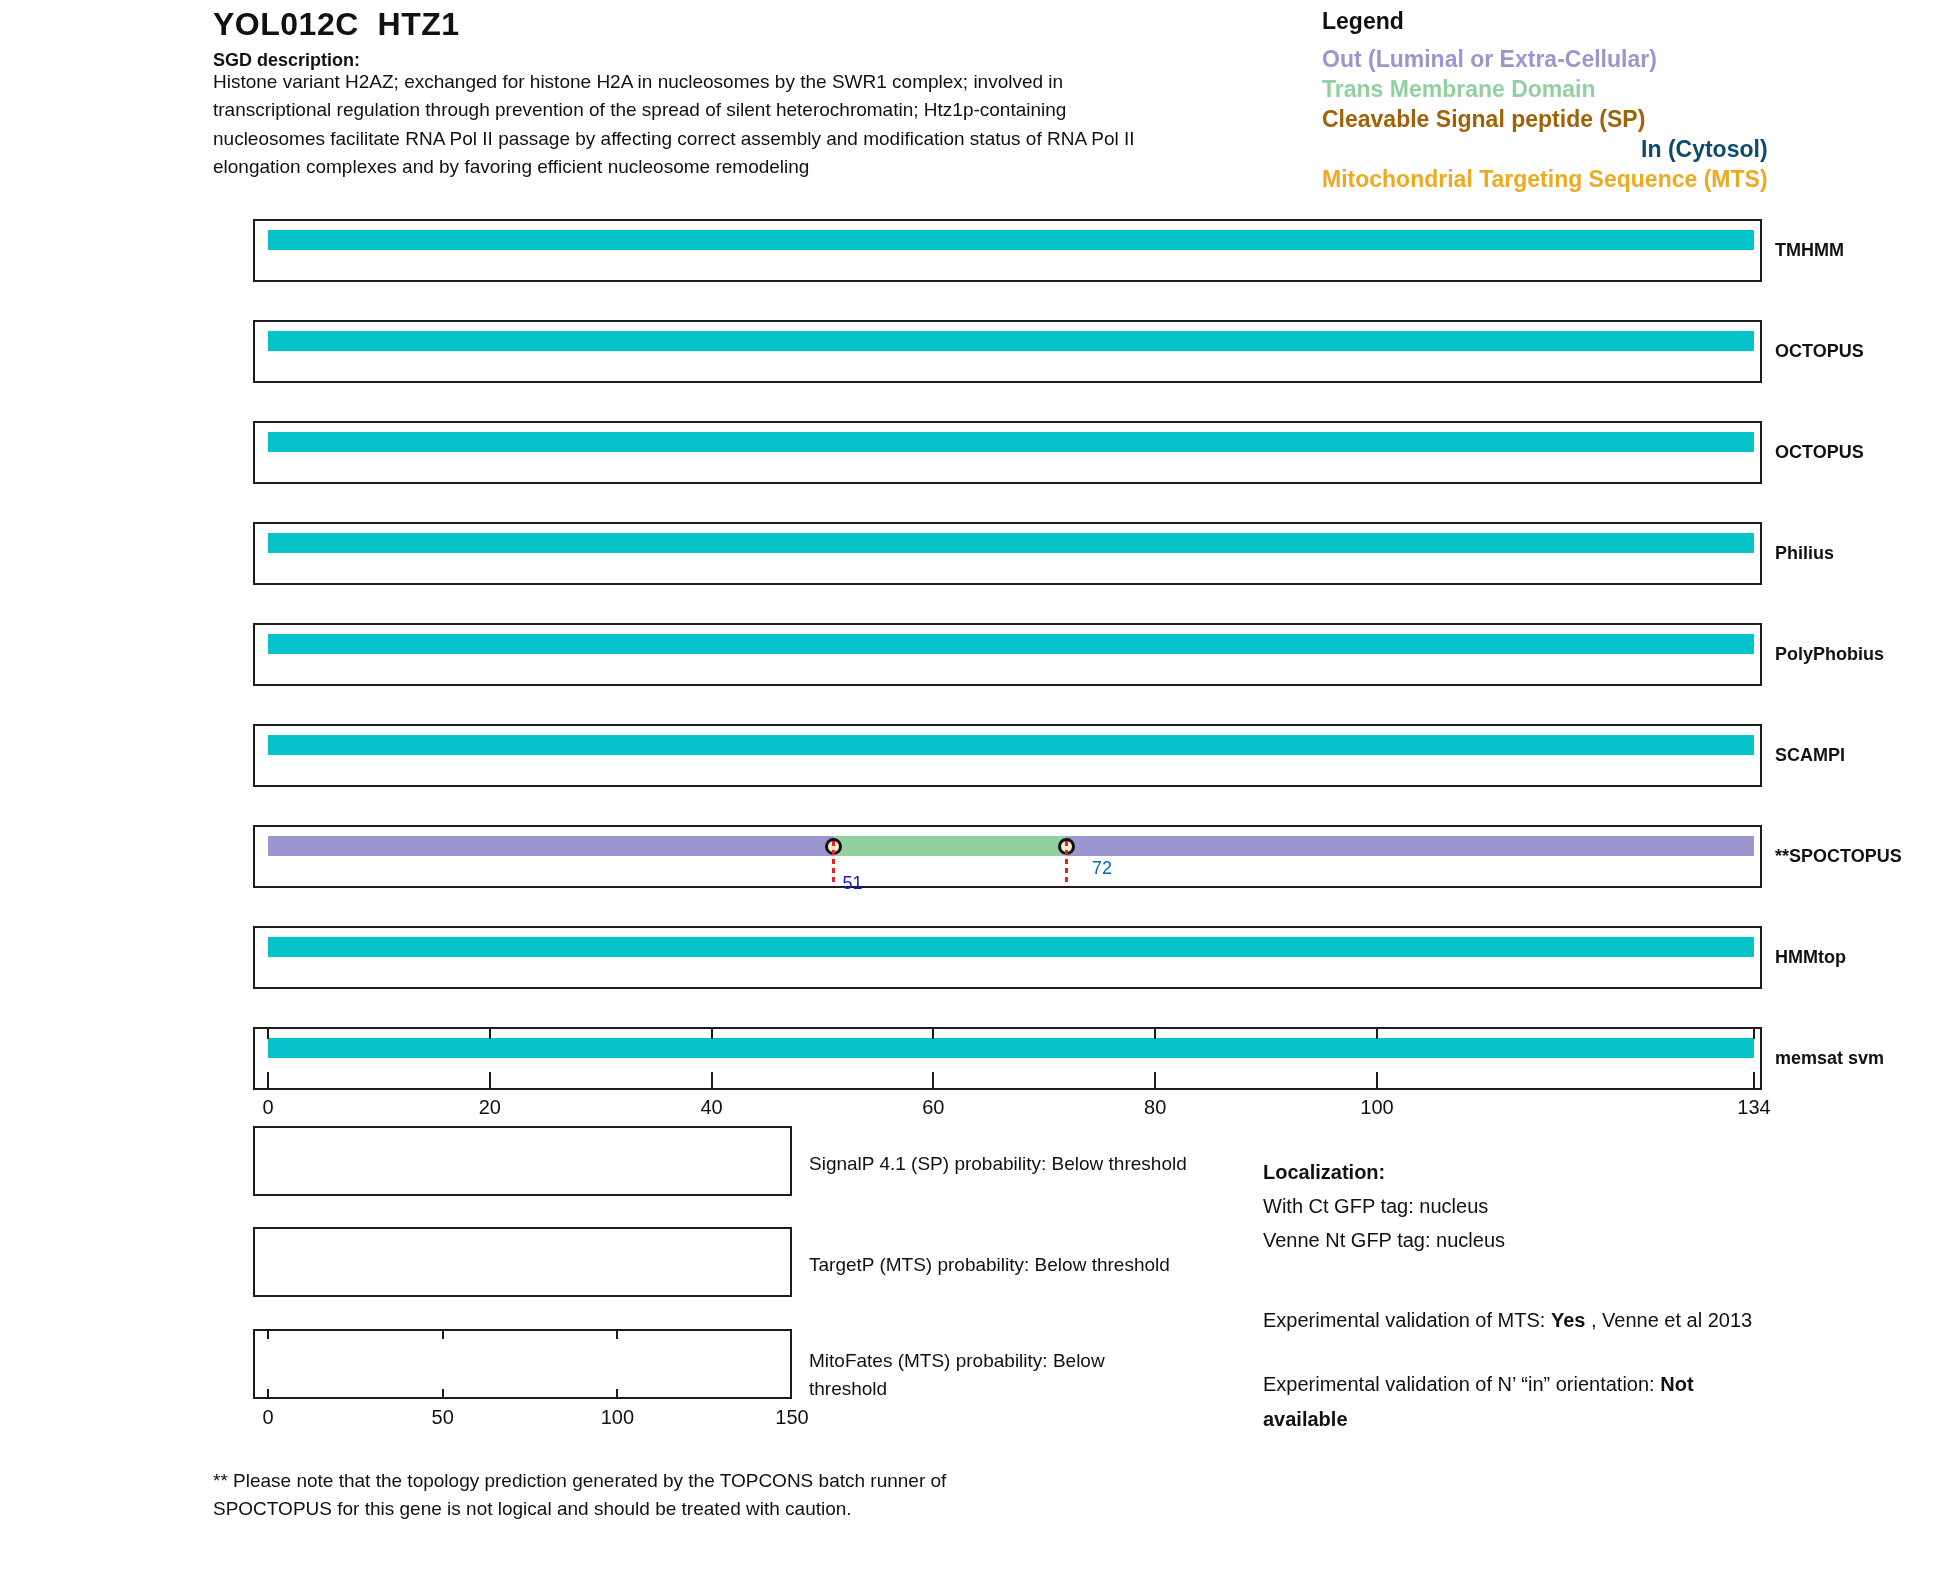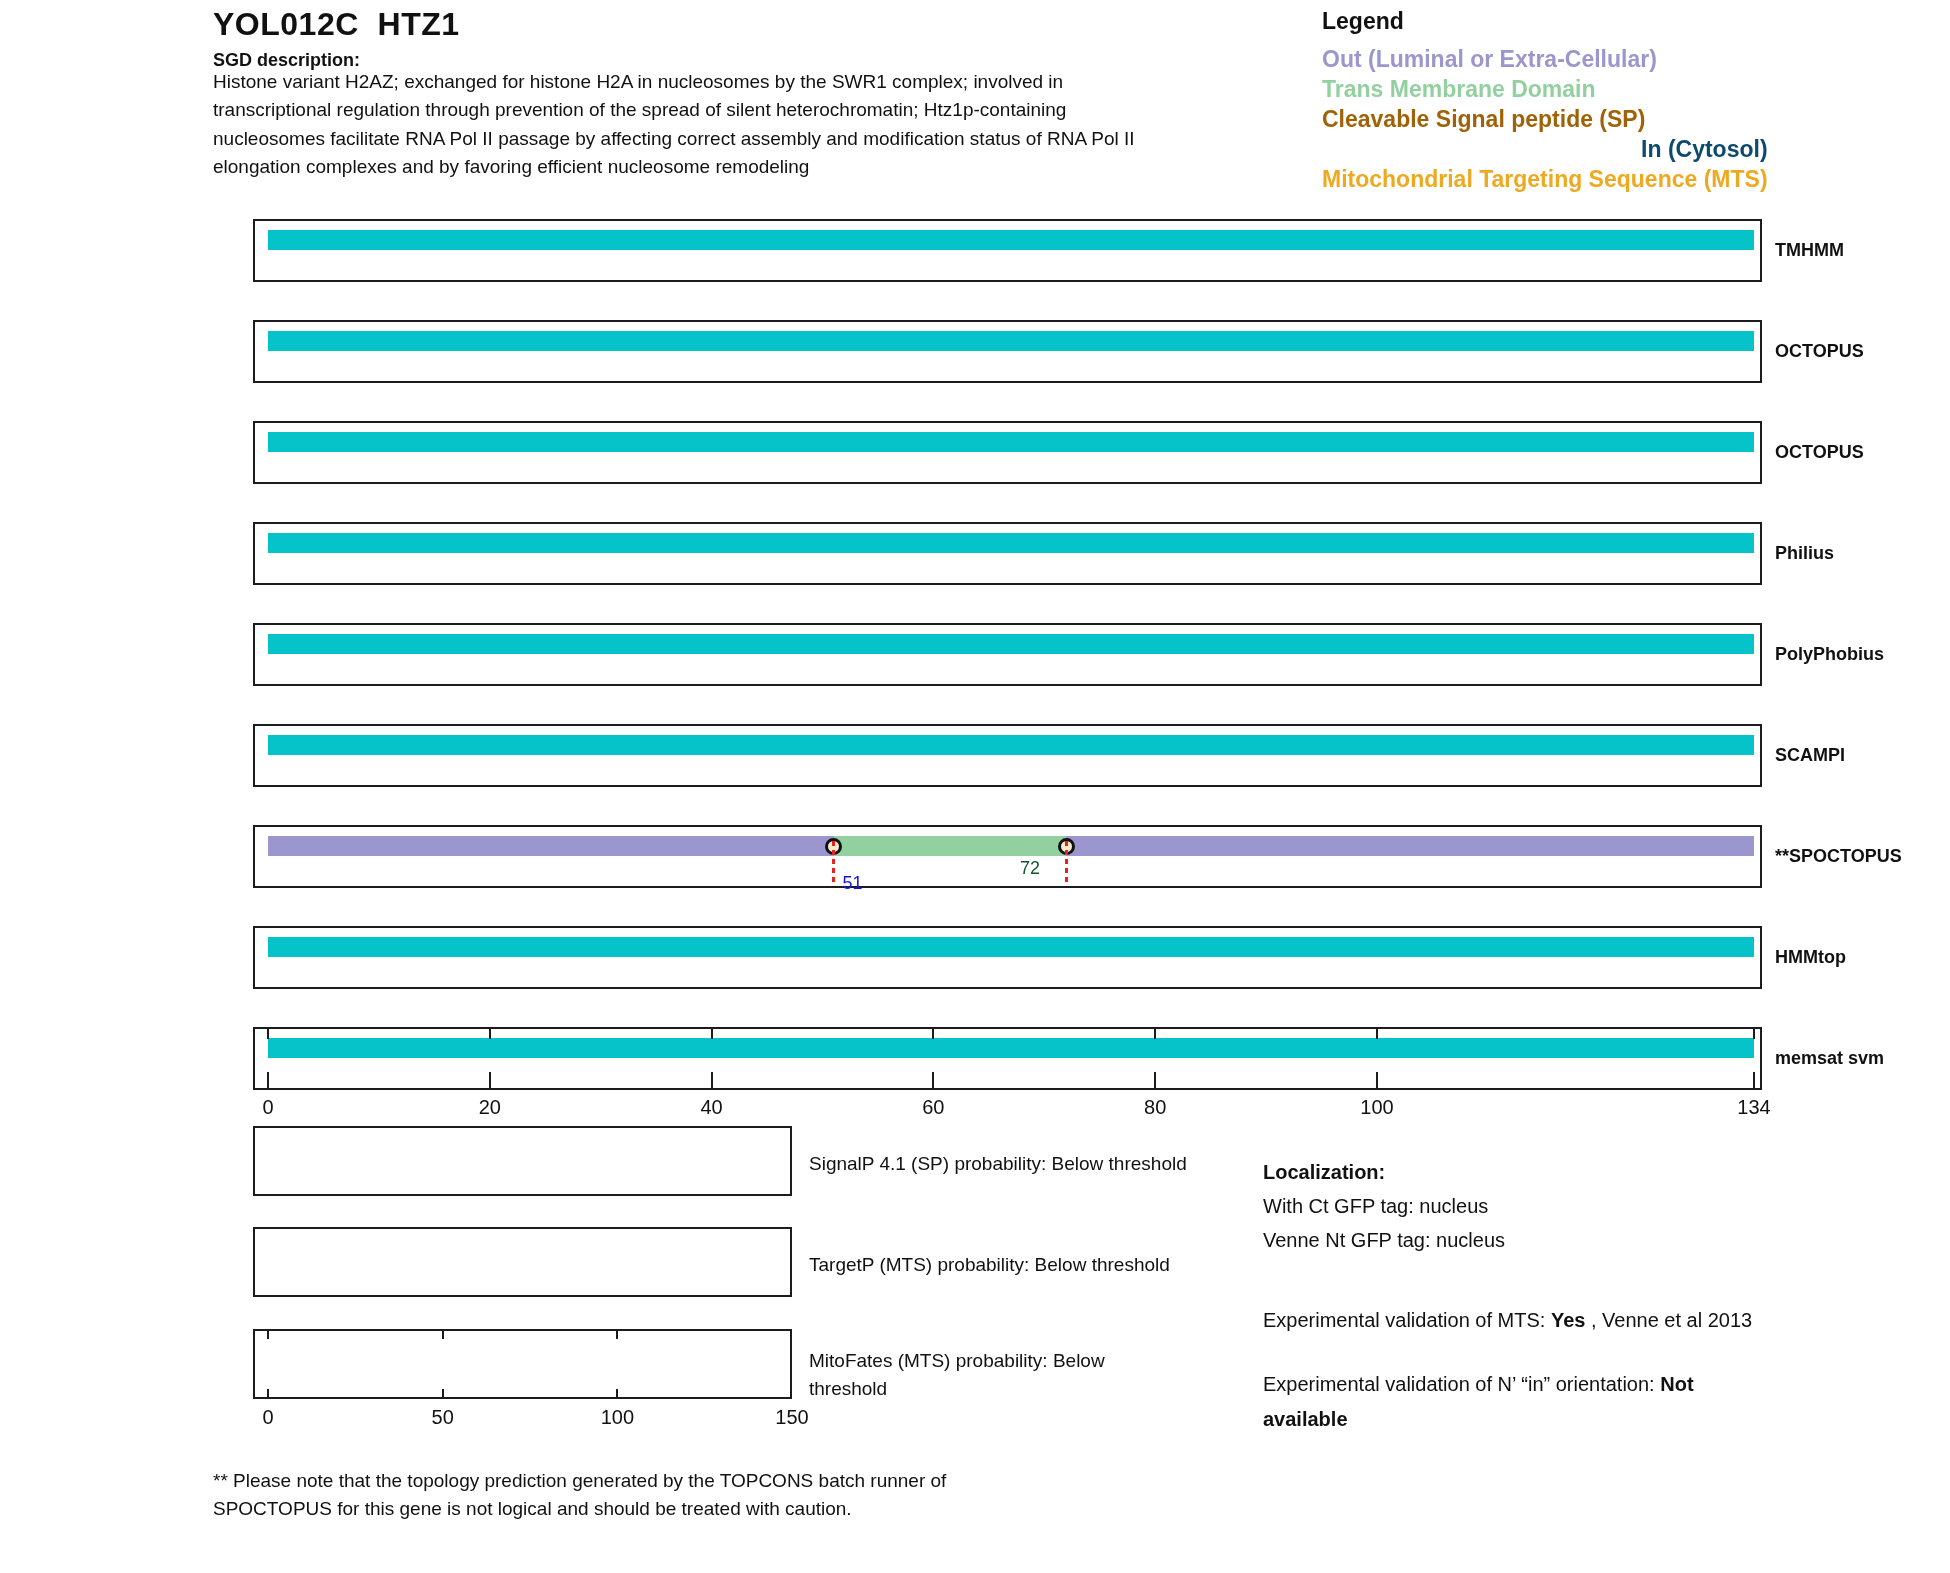--- a/index.html
+++ b/index.html
@@ -85,21 +85,21 @@
     <div class="abs track-label" style="left: 1775px; top: 724px; height: 63px; line-height: 63px;">SCAMPI</div>
     <div class="abs track-box" style="left: 253px; top: 825px; width: 1509px; height: 63px;"></div>
     <div class="abs seg" style="left: 268px; top: 836px; width: 565.567px; background: rgb(155, 151, 206);"></div>
     <div class="abs seg" style="left: 833.567px; top: 836px; width: 232.881px; background: rgb(147, 208, 159);"></div>
     <div class="abs seg" style="left: 1066.45px; top: 836px; width: 687.552px; background: rgb(155, 151, 206);"></div>
     <div class="marker" style="left: 825.067px; top: 837.5px; background: rgb(247, 234, 208); border-color: rgb(17, 17, 17);"></div>
     <div class="dashline" style="left: 832.067px; top: 841px; height: 43px;"></div>
     <div class="mval" style="left: 842.567px; top: 873px; color: rgb(20, 20, 232);">51</div>
     <div class="marker" style="left: 1057.95px; top: 837.5px; background: rgb(247, 234, 208); border-color: rgb(17, 17, 17);"></div>
     <div class="dashline" style="left: 1064.95px; top: 841px; height: 43px;"></div>
-    <div class="mval" style="left: 1020px; top: 858px; color: #14532d;">72</div>
+    <div class="mval" style="left: 1092px; top: 858px; color: #0369a1;">72</div>
     <div class="abs track-label" style="left: 1775px; top: 825px; height: 63px; line-height: 63px;">**SPOCTOPUS</div>
     <div class="abs track-box" style="left: 253px; top: 926px; width: 1509px; height: 63px;"></div>
     <div class="abs seg" style="left: 268px; top: 937px; width: 1486px; background: rgb(6, 195, 202);"></div>
     <div class="abs track-label" style="left: 1775px; top: 926px; height: 63px; line-height: 63px;">HMMtop</div>
     <div class="abs track-box" style="left: 253px; top: 1027px; width: 1509px; height: 63px;"></div>
     <div class="abs seg" style="left: 268px; top: 1038px; width: 1486px; background: rgb(6, 195, 202);"></div>
     <div class="tick" style="left: 267px; top: 1029px; height: 10px;"></div>
     <div class="tick" style="left: 267px; top: 1072px; height: 16px;"></div>
     <div class="tick" style="left: 488.791px; top: 1029px; height: 10px;"></div>
     <div class="tick" style="left: 488.791px; top: 1072px; height: 16px;"></div>

